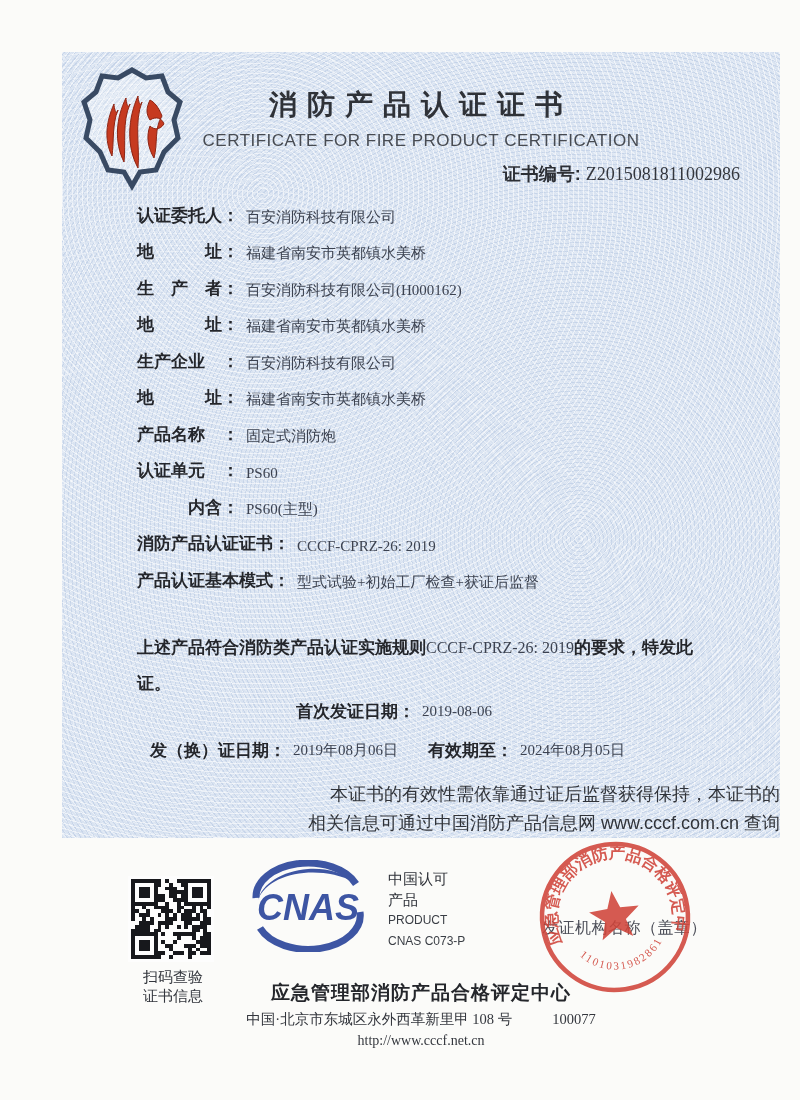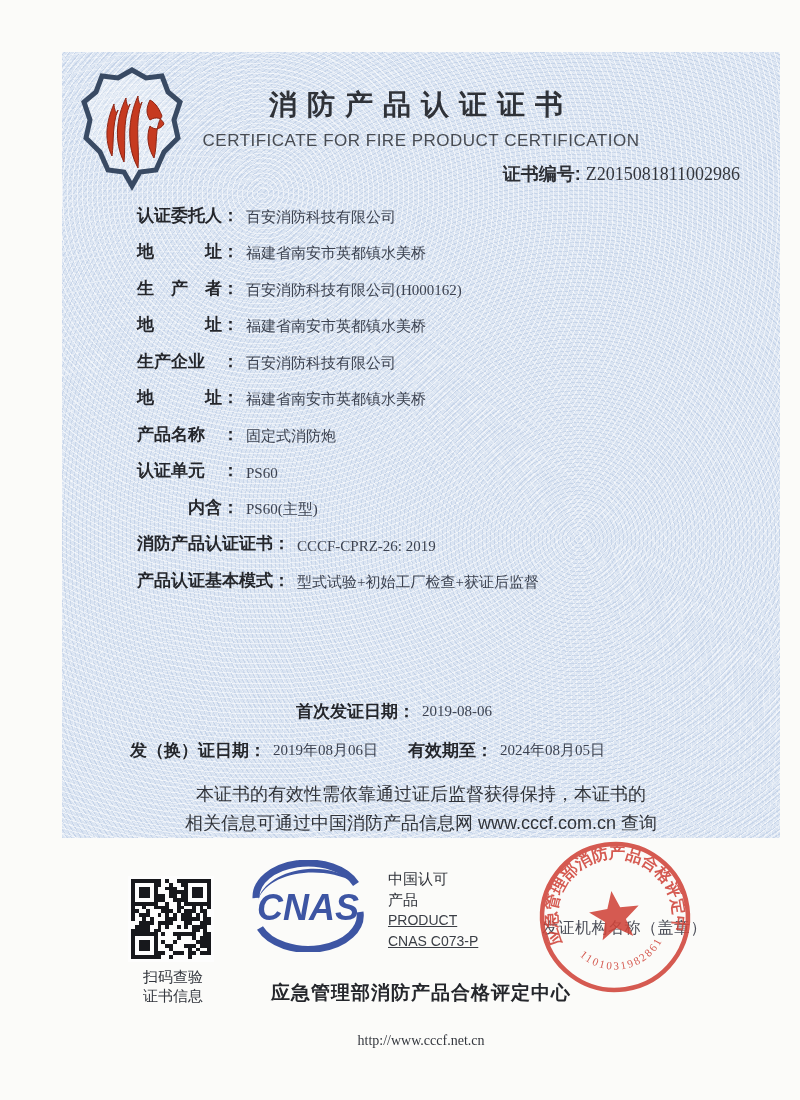--- a/index.html
+++ b/index.html
@@ -37,38 +37,38 @@
   .fields{position:absolute;left:75px;top:138px;width:590px;}
   .row{height:36.5px;display:flex;align-items:flex-end;white-space:pre;}
   .lab{font-weight:bold;font-size:17px;color:#24262b;flex:none;}
   .val{font-family:Liberation Serif, serif;font-size:15px;color:#3c4250;margin-left:7px;}
   .statement{
     position:absolute;left:75px;top:578px;width:568px;
     font-size:17px;line-height:36px;color:#24262b;font-weight:bold;
   }
   .statement .mid{font-family:"Liberation Serif",serif;font-weight:normal;font-size:16px;color:#3c4250;}
   .first-issue{position:absolute;left:226px;top:648px;white-space:pre;display:flex;align-items:center;margin-left:8px;}
-  .issue-row{position:absolute;left:68px;top:687px;white-space:pre;display:flex;align-items:center;}
+  .issue-row{position:absolute;left:88px;top:687px;white-space:pre;display:flex;align-items:center;}
   .gap30{display:inline-block;width:30px;}
   .note{
-    position:absolute;left:0;top:728px;width:100%;text-align:center;
+    position:absolute;left:0;top:728px;width:100%;text-align:right;
     font-size:18px;line-height:29px;color:#303339;
   }
   
   .qr{position:absolute;left:66px;top:824px;width:86px;height:86px;background:#fdfdfd;padding:3px;box-sizing:border-box;}
   .qr-grid{display:grid;grid-template-columns:repeat(21,1fr);grid-template-rows:repeat(21,1fr);width:80px;height:80px;}
   .qr-grid i{display:block;}
   .qr-grid i.on{background:#17181c;}
   .qr-caption{
     position:absolute;left:81px;top:916px;width:110px;
     font-family:"Liberation Serif",serif;font-size:15px;line-height:19px;color:#33363d;
   }
   .cnas-logo{position:absolute;left:186px;top:808px;width:120px;height:92px;}
   .cnas-text{position:absolute;left:326px;top:816px;font-size:15px;line-height:21px;color:#2e3138;}
-  .cnas-text .en{font-size:14px;color:#3a3e45;text-decoration:underline;}
+  .cnas-text .en{font-size:12px;color:#3a3e45;}
   .org-name{
     position:absolute;left:0;top:928px;width:100%;text-align:center;
     font-size:19px;font-weight:bold;color:#24262b;letter-spacing:1px;
   }
   .address{
     position:absolute;left:0;top:958px;width:100%;text-align:center;
     font-family:"Liberation Serif",serif;font-size:14.5px;color:#33363d;
   }
   .address .post{margin-left:40px;}
   .website{
@@ -107,20 +107,21 @@
     <div class="row"><span class="lab">地　　　址：</span><span class="val">福建省南安市英都镇水美桥</span></div>
     <div class="row"><span class="lab">生产企业　：</span><span class="val">百安消防科技有限公司</span></div>
     <div class="row"><span class="lab">地　　　址：</span><span class="val">福建省南安市英都镇水美桥</span></div>
     <div class="row"><span class="lab">产品名称　：</span><span class="val">固定式消防炮</span></div>
     <div class="row"><span class="lab">认证单元　：</span><span class="val">PS60</span></div>
     <div class="row"><span class="lab">　　　内含：</span><span class="val">PS60(主型)</span></div>
     <div class="row"><span class="lab">消防产品认证证书：</span><span class="val">CCCF-CPRZ-26: 2019</span></div>
     <div class="row"><span class="lab">产品认证基本模式：</span><span class="val">型式试验+初始工厂检查+获证后监督</span></div>
   </div>
 
+  <div class="statement"><span>上述产品符合消防类产品认证实施规则</span><span class="mid">CCCF-CPRZ-26: 2019</span><span>的要求，特发此证。</span></div>
 
   <div class="first-issue">
     <span class="lab">首次发证日期：</span><span class="val">2019-08-06</span>
   </div>
   <div class="issue-row">
     <span class="lab">发（换）证日期：</span><span class="val">2019年08月06日</span><span class="gap30"></span><span class="lab">有效期至：</span><span class="val">2024年08月05日</span>
   </div>
 
   <div class="note">
     <div>本证书的有效性需依靠通过证后监督获得保持，本证书的</div>
@@ -598,15 +599,16 @@
       <textPath href="#ringArc" startOffset="2" textLength="238">应急管理部消防产品合格评定中心</textPath>
     </text>
     <path d="M78,52 L84.4,69.2 L102.7,70 L88.4,81.4 L93.3,99 L78,88.9 L62.7,99 L67.6,81.4 L53.3,70 L71.6,69.2 Z" fill="#d0443a"></path>
     <path id="numArc" d="M 35.4,107.8 A 52,52 0 0 0 120.6,107.8" fill="none"></path>
     <text font-size="11" fill="#d0443a" font-family="Liberation Serif, serif" letter-spacing="2">
       <textPath href="#numArc" startOffset="4">1101031982861</textPath>
     </text>
   </svg>
 
   <div class="org-name">应急管理部消防产品合格评定中心</div>
+  <div class="address"><span>中国·北京市东城区永外西革新里甲 108 号</span><span class="post">100077</span></div>
   <div class="website">http://www.cccf.net.cn</div>
 
 </div>
 
 </body></html>

